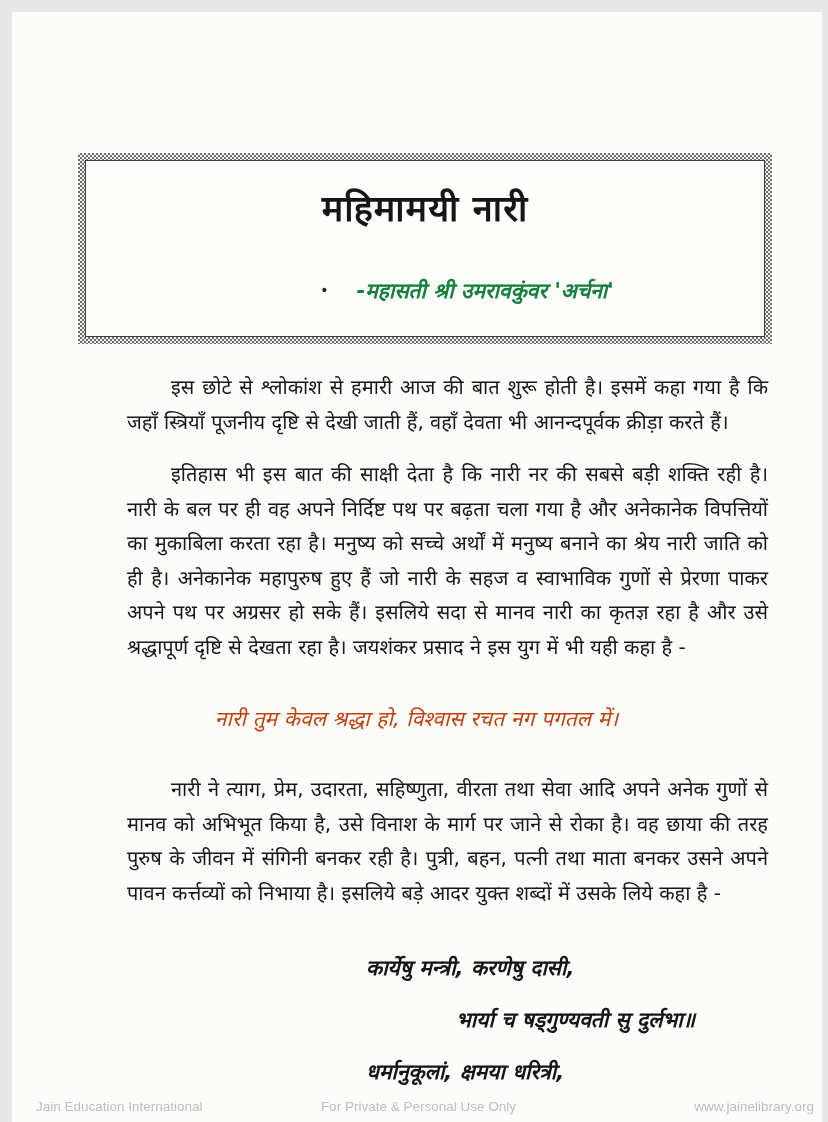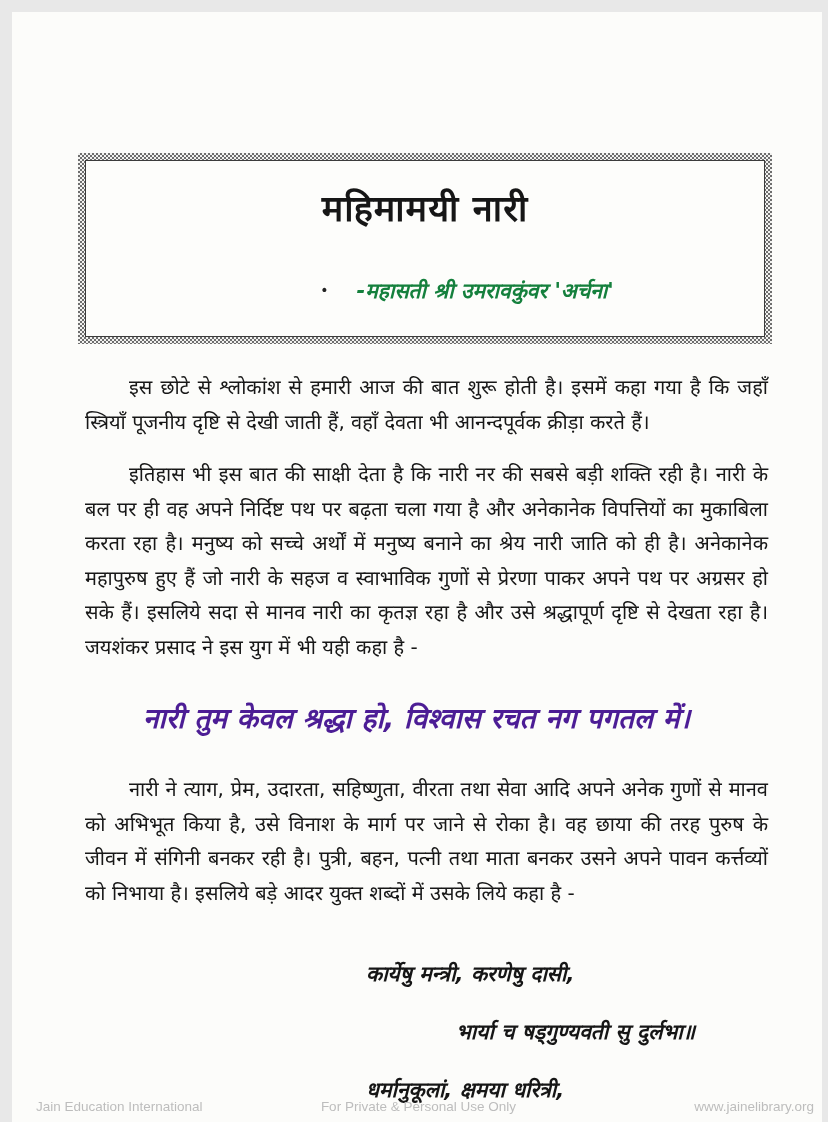--- a/index.html
+++ b/index.html
@@ -65,42 +65,43 @@
   .body-text {
     margin: 14px 54px 0 55px;
   }
   .para {
     font-size: 20px;
     line-height: 34.5px;
     text-align: justify;
     text-indent: 44px;
     color: #171717;
     margin-bottom: 6px;
+    margin-left: 42px;
   }
 
   
   .verse-1 {
     width: fit-content;
     margin: 16px auto 14px auto;
     transform: translateX(-10px);
-    font-size: 28px;
-    font-weight: bold;
+    font-size: 21px;
+    font-weight: normal;
     font-style: italic;
     line-height: 42px;
-    color: #4c1d95;
+    color: #c2410c;
   }
   .verse-2 {
     margin: 20px 0 24px 0;
     font-size: 21px;
     font-weight: bold;
     font-style: italic;
     line-height: 40px;
     color: #161616;
   }
-  .verse-2 .v-line { margin-bottom: 0; margin-top: 6px; }
+  .verse-2 .v-line { margin-bottom: 0; }
   .indent-a { margin-left: 275px; }
   .indent-b { margin-left: 365px; }
 
   
   .footer {
     position: absolute;
     left: 0;
     right: 0;
     bottom: 14px;
     display: flex;

